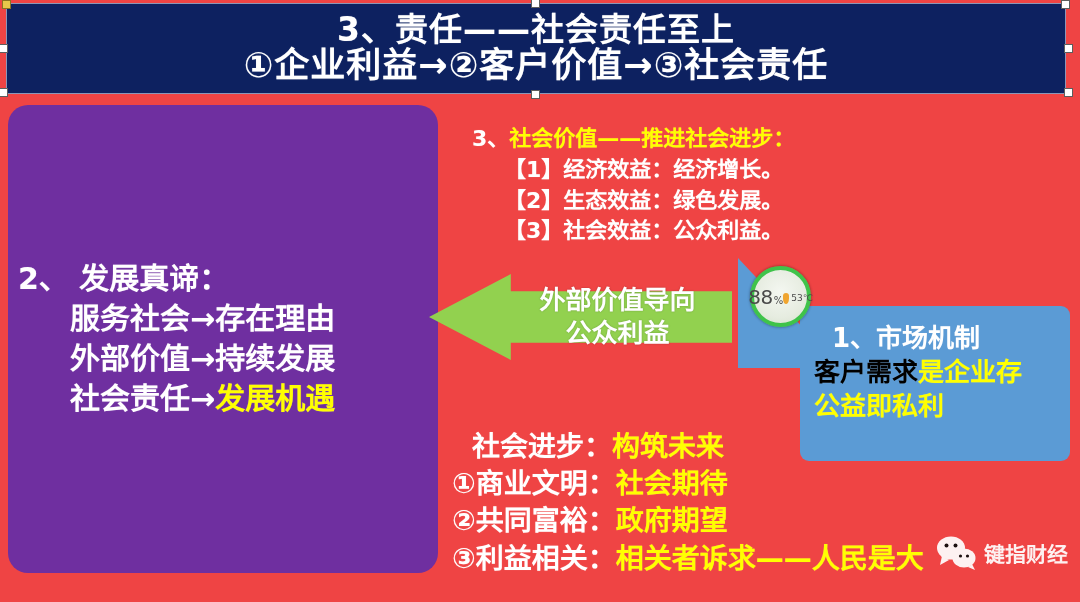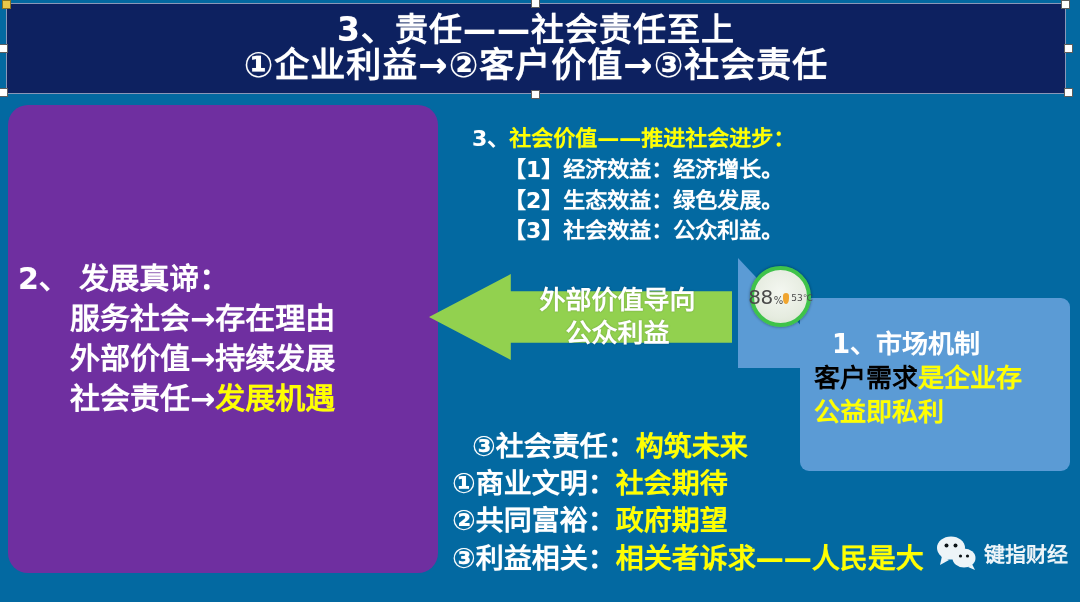--- a/index.html
+++ b/index.html
@@ -8,21 +8,21 @@
     padding: 0;
     background: #000;
   }
   body {
     font-family: "DejaVu Sans", "Liberation Sans", sans-serif;
   }
   #slide {
     position: relative;
     width: 1080px;
     height: 602px;
-    background: #0369a1;
+    background: #ef4444;
     overflow: hidden;
   }
 
   
   #header-box {
     position: absolute;
     left: 6px;
     top: 3px;
     width: 1060px;
     height: 91px;
@@ -140,27 +140,27 @@
     top: 258px;
     width: 76px;
     height: 110px;
     background: #5b9bd5;
     clip-path: polygon(0% 0%, 100% 74%, 100% 100%, 0% 100%);
     z-index: 6;
   }
   #blue-callout {
     position: absolute;
     left: 800px;
-    top: 298px;
+    top: 306px;
     width: 270px;
-    height: 173px;
+    height: 155px;
     background: #5b9bd5;
     border-radius: 9px;
     z-index: 7;
-    padding: 30px 10px 0 14px;
+    padding: 16px 10px 0 14px;
     box-sizing: border-box;
   }
   .bc-line {
     font-size: 26px;
     font-weight: bold;
     line-height: 1.30;
     white-space: nowrap;
     text-shadow: 0 0 1px rgba(255,255,255,0.25);
   }
   .bc-line.white { color: #ffffff; }
@@ -294,21 +294,21 @@
       <span id="battery-pct">88</span>
       <span id="battery-pct-sign">%</span>
     </div>
     <div id="battery-temp-row">
       <span class="thermo-icon"></span>
       <span id="battery-temp">53℃</span>
     </div>
   </div>
 
   <div id="progress-block">
-    <div class="pb-line pb-title"><span>③社会责任：</span><span class="pb-val">构筑未来</span></div>
+    <div class="pb-line pb-title"><span>社会进步：</span><span class="pb-val">构筑未来</span></div>
     <div class="pb-line"><span>①商业文明：</span><span class="pb-val">社会期待</span></div>
     <div class="pb-line"><span>②共同富裕：</span><span class="pb-val">政府期望</span></div>
     <div class="pb-line"><span>③利益相关：</span><span class="pb-val">相关者诉求——人民是大</span></div>
   </div>
 
   <div id="wechat-watermark">
     <svg width="42" height="34" viewBox="0 0 42 34">
       <ellipse cx="15" cy="12" rx="14" ry="11.5" fill="#ffffff"></ellipse>
       <polygon points="6,20 4,29 13,24" fill="#ffffff"></polygon>
       <circle cx="10.5" cy="9.5" r="2" fill="#0d0d0d"></circle>

